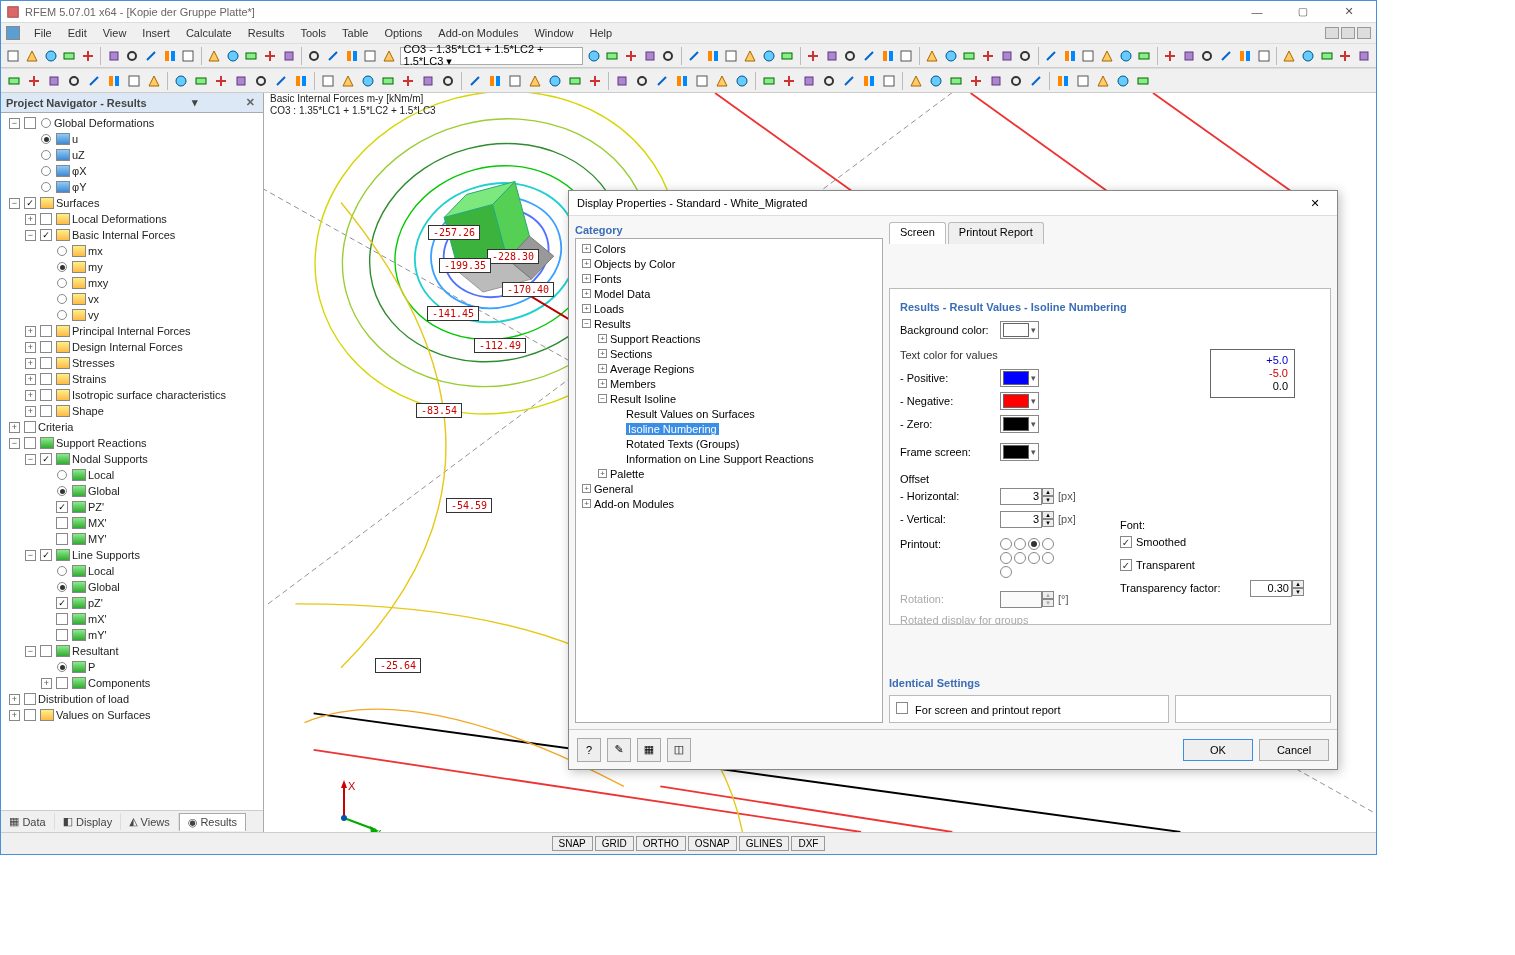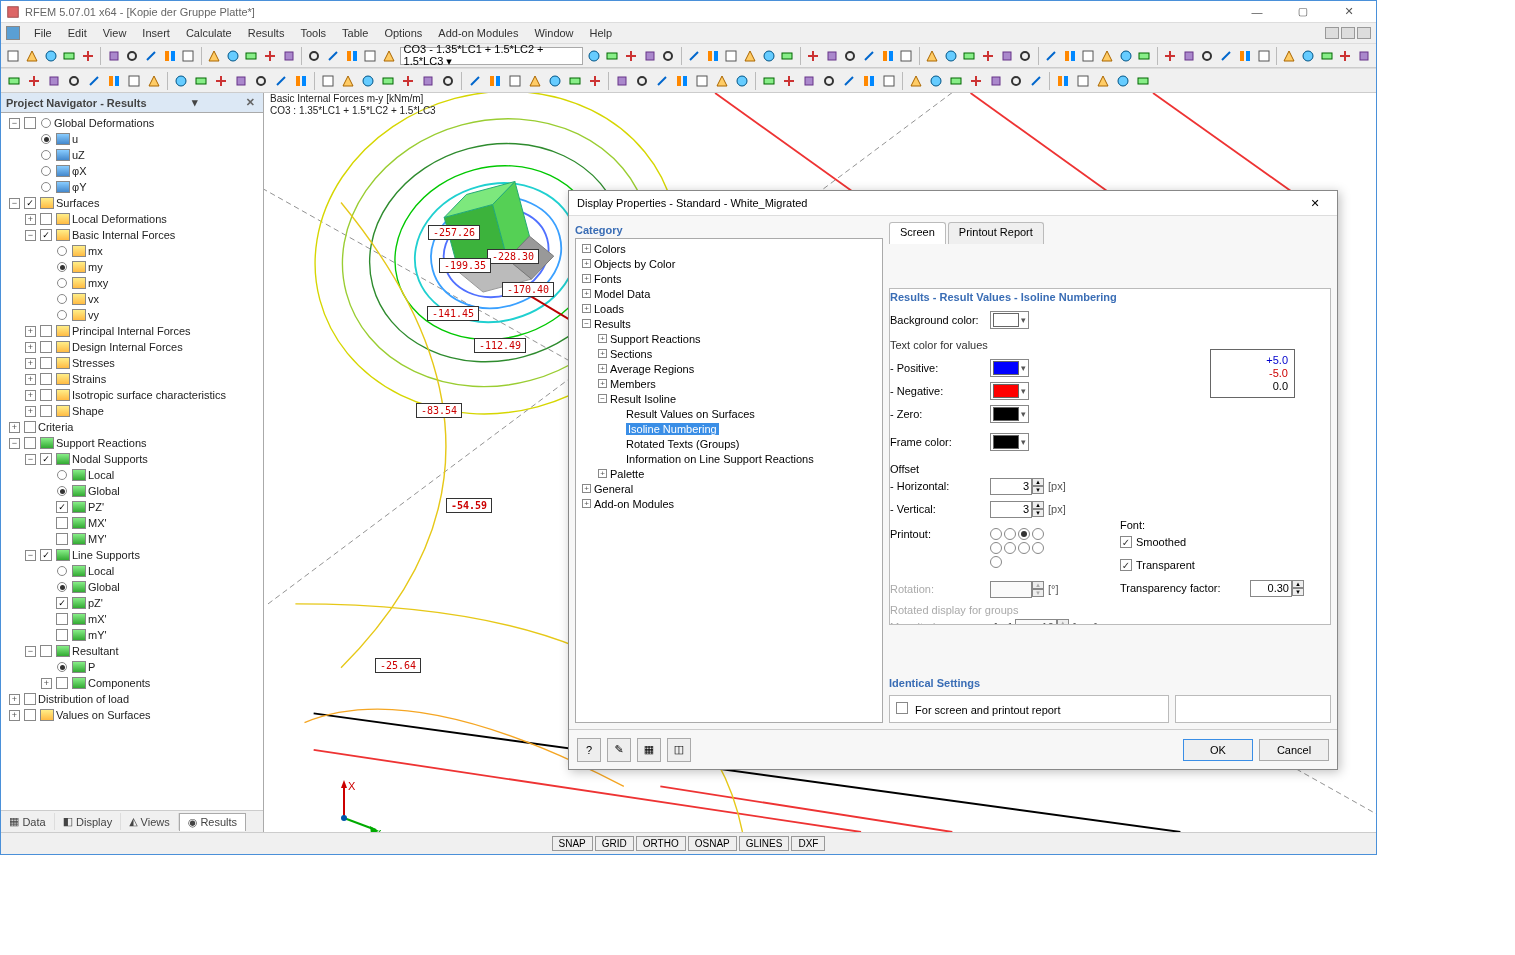--- a/index.html
+++ b/index.html
@@ -70,21 +70,21 @@
 .cat-panel .hdr { color:#3a6db5; font-weight:bold; padding:2px 0; }
 .cat-tree { flex:1; border:1px solid #aaa; background:#fff; overflow:auto; padding:2px; }
 .cat-item { display:flex; align-items:center; height:15px; padding-left:2px; }
 .cat-item .plus { width:9px; height:9px; border:1px solid #888; font-size:8px; display:inline-flex; align-items:center; justify-content:center; margin-right:3px; color:#555; cursor:pointer; }
 .cat-item.selected .label { background:#3a8ee6; color:#fff; padding:0 2px; }
 
 .right-panel { flex:1; display:flex; flex-direction:column;gap:44px; }
 .tabs { display:flex; height:22px; }
 .tab { padding:3px 10px; border:1px solid #bbb; border-bottom:none; background:#efefef; margin-right:2px; cursor:pointer; border-radius:3px 3px 0 0; }
 .tab.active { background:#fff; }
-.tab-body { flex:1; border:1px solid #bbb; background:#fff; padding:0; overflow:auto; }
+.tab-body { flex:1; border:1px solid #bbb; background:#fff; padding:10px; overflow:auto; }
 .section-title { color:#3a6db5; font-weight:bold; margin:2px 0 6px; }
 .form-row { display:flex; align-items:center; height:22px; margin-bottom:1px; }
 .form-row .lbl { width:100px; }
 .color-swatch { width:26px; height:14px; border:1px solid #666; display:inline-block; }
 .color-combo { display:inline-flex; border:1px solid #888; height:18px; align-items:center; padding:0 2px; gap:2px; background:#fff; }
 .color-combo .chev { font-size:9px; color:#555; }
 .num-input { width:42px; height:17px; border:1px solid #888; text-align:right; padding-right:2px; }
 .spinner { display:inline-flex; flex-direction:column; width:12px; }
 .spinner .sp { height:8px; border:1px solid #888; font-size:7px; line-height:6px; text-align:center; cursor:pointer; background:#eee; }
 .unit { margin-left:4px; color:#555; }
@@ -1106,21 +1106,21 @@
       <div class="vplabel" style="top:12px;">CO3 : 1.35*LC1 + 1.5*LC2 + 1.5*LC3</div>
 
       <div id="iso-labels">
           <div class="isolabel" style="left: 164px; top: 132px;">-257.26</div>
           <div class="isolabel" style="left: 223px; top: 156px;">-228.30</div>
           <div class="isolabel" style="left: 175px; top: 165px;">-199.35</div>
           <div class="isolabel" style="left: 238px; top: 189px;">-170.40</div>
           <div class="isolabel" style="left: 163px; top: 213px;">-141.45</div>
           <div class="isolabel" style="left: 210px; top: 245px;">-112.49</div>
           <div class="isolabel" style="left: 152px; top: 310px;">-83.54</div>
-          <div class="isolabel" style="left: 182px; top: 405px; font-weight: bold;">-54.59</div>
+          <div class="isolabel" style="left: 182px; top: 405px;">-54.59</div>
           <div class="isolabel" style="left: 111px; top: 565px;">-25.64</div>
         </div>
 
       <svg class="coord-axes" width="60" height="60">
         <line x1="20" y1="40" x2="20" y2="5" stroke="#c00" stroke-width="2"></line>
           <polygon points="20,2 17,10 23,10" fill="#c00"></polygon>
         <line x1="20" y1="40" x2="52" y2="52" stroke="#0a0" stroke-width="2"></line>
           <polygon points="55,53 46,48 47,56" fill="#0a0"></polygon>
         <circle cx="20" cy="40" r="3" fill="#05a"></circle>
         <text x="24" y="12" fill="#c00" font-size="9">X</text>
@@ -1275,21 +1275,21 @@
           </div>
         <div class="form-row">
             <span class="lbl">- Zero:</span>
           <span class="color-combo">
               <span class="color-swatch" style="background:#000;"></span>
               <span class="chev">▾</span>
             </span>
           </div>
 
         <div class="form-row" style="margin-top:6px;">
-            <span class="lbl">Frame color:</span>
+            <span class="lbl">Frame screen:</span>
           <span class="color-combo">
               <span class="color-swatch" style="background:#000;"></span>
               <span class="chev">▾</span>
             </span>
           </div>
 
         <div style="margin-top:10px;">Offset</div>
         <div class="form-row">
             <span class="lbl">- Horizontal:</span>
           <input class="num-input" value="3" style="">

